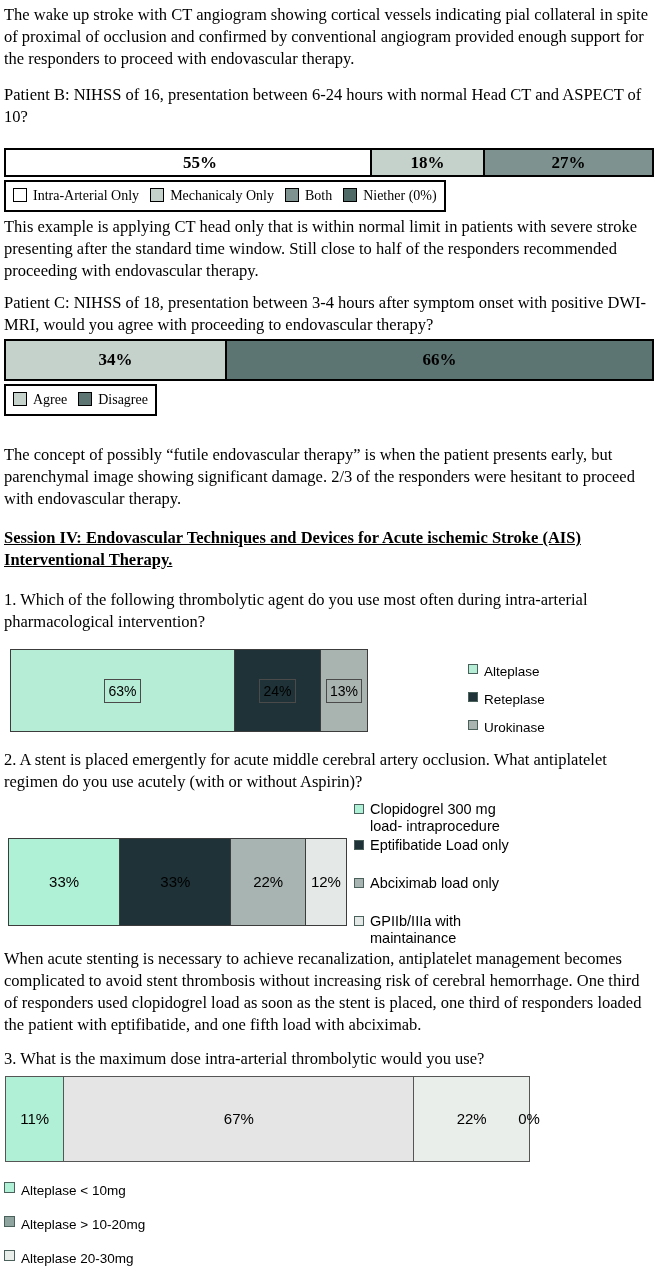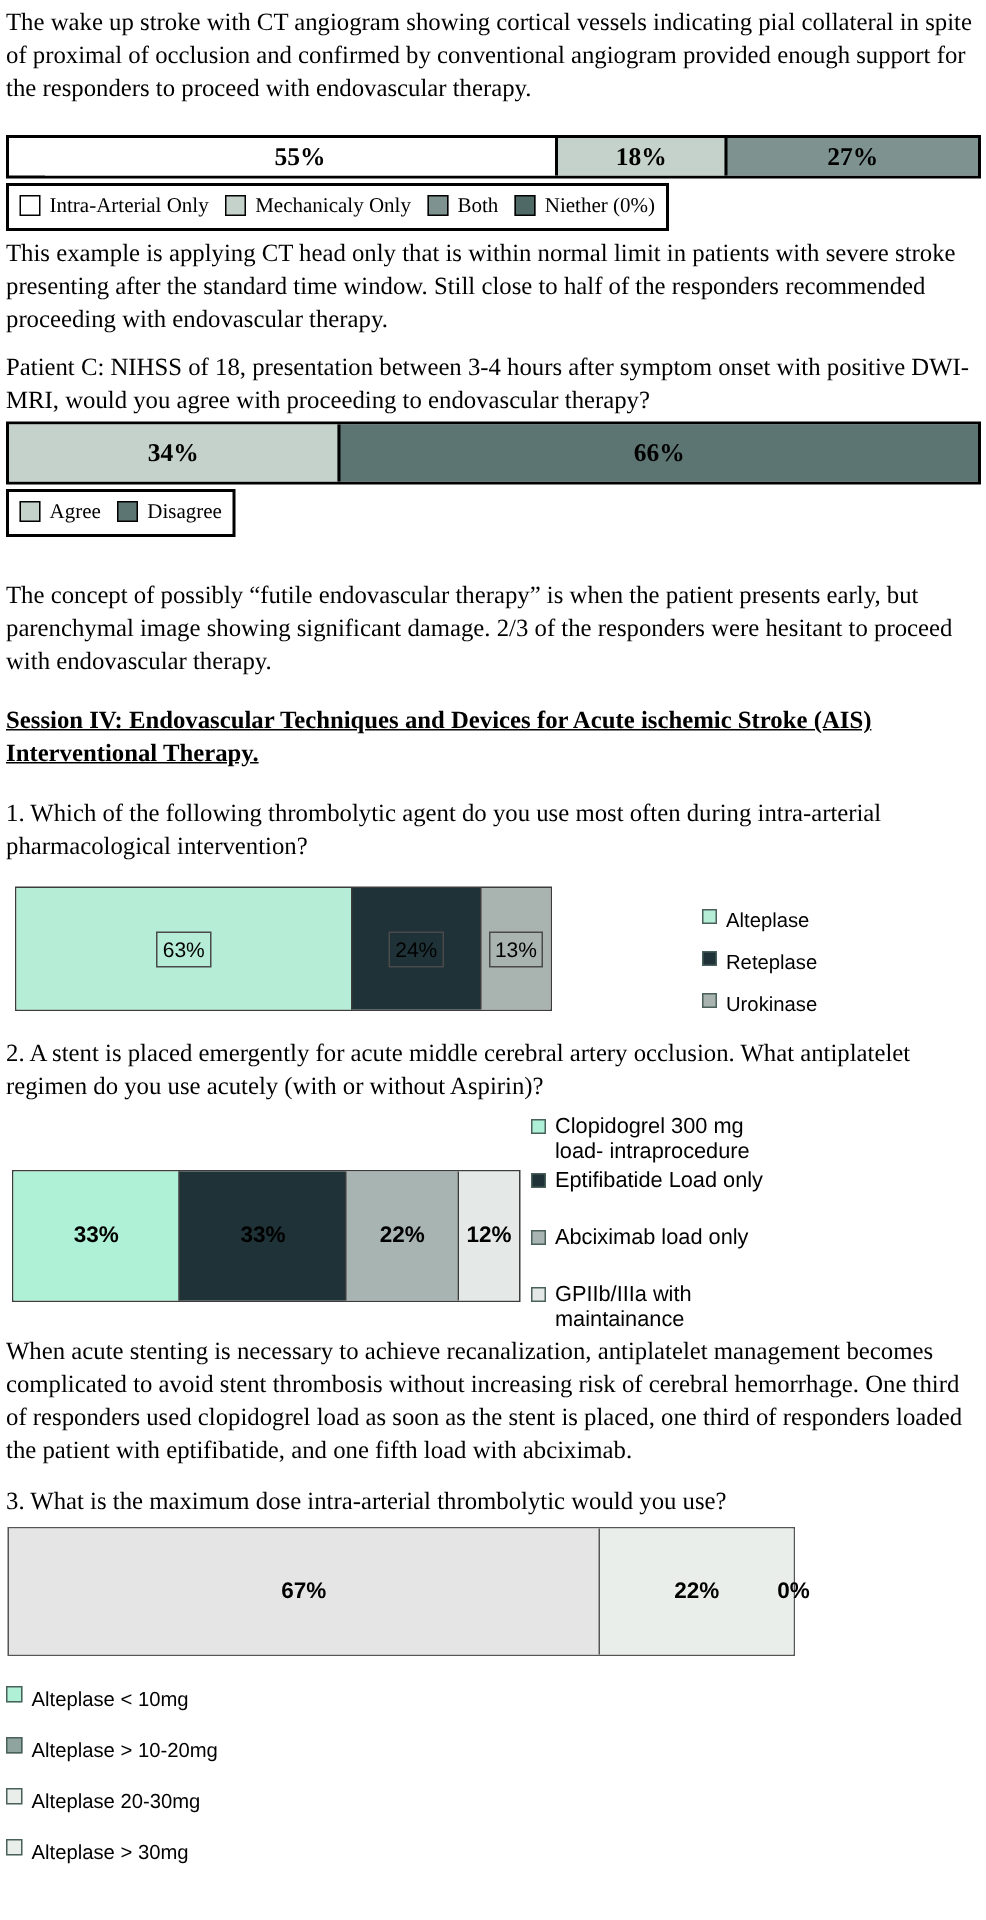--- a/index.html
+++ b/index.html
@@ -65,21 +65,21 @@
     border:1px solid #4a4a4a; padding:0 3px; color:#000;
   }
   .legend-q1{ margin-left:100px; margin-top:12px; gap:6px; font-size:13.5px; }
 
   
   .q2-block{ display:flex; margin-top:8px; }
   .q2-barwrap{ padding-top:37px; flex:none; }
   .chart-q2{ width:339px; height:88px; border:1px solid #3c3c3c; margin-left:4px; }
   .chart-q2 .seg + .seg{ border-left:1px solid #3c3c3c; }
   .chart-q2 .seg-label, .chart-q3 .seg-label, .zero-label{
-    font-family:"Liberation Sans", sans-serif; font-weight:bold; font-size:15px;
+    font-family:"Liberation Sans", sans-serif; font-weight:normal; font-size:15px;
   }
   .legend-q2{ margin-left:7px; font-size:14.5px; line-height:17px; }
   .legend-q2 .legend-item{ margin-bottom:21px; }
   .legend-q2 .legend-item:first-child{ margin-bottom:2px; }
   .legend-q2 .legend-item:last-child{ margin-bottom:0; }
   .legend-text{ white-space:pre-line; }
 
   
   .chart-q3{ width:525px; height:86px; border:1px solid #555; margin-top:6px; margin-left:1px; }
   .chart-q3 .seg + .seg{ border-left:1px solid #555; }
@@ -87,20 +87,21 @@
     position:absolute; left:100%; top:50%; transform:translate(-50%,-50%);
   }
 </style>
 </head>
 <body>
 
 <div>
 
   <p>The wake up stroke with CT angiogram showing cortical vessels indicating pial collateral in spite of proximal of occlusion and confirmed by conventional angiogram provided enough support for the responders to proceed with endovascular therapy.</p>
 
+  <p class="gap-pbq">Patient B: NIHSS of 16, presentation between 6-24 hours with normal Head CT and ASPECT of 10?</p>
   <div class="bar chart-b">
       <div class="seg" style="flex: 55 0 0%; background: rgb(255, 255, 255);">
         <span class="seg-label">55%</span>
       </div>
       <div class="seg" style="flex: 18 0 0%; background: rgb(197, 209, 203);">
         <span class="seg-label">18%</span>
       </div>
       <div class="seg" style="flex: 27 0 0%; background: rgb(126, 147, 143);">
         <span class="seg-label">27%</span>
       </div>
@@ -215,20 +216,23 @@
           <span class="swatch" style="background: rgb(228, 233, 231);"></span>
           <span class="legend-text">GPIIb/IIIa with
 maintainance</span>
         </span>
       </div>
   </div>
   <p class="gap-q2note">When acute stenting is necessary to achieve recanalization, antiplatelet management becomes complicated to avoid stent thrombosis without increasing risk of cerebral hemorrhage. One third of responders used clopidogrel load as soon as the stent is placed, one third of responders loaded the patient with eptifibatide, and one fifth load with abciximab.</p>
 
   <p class="gap-q3">3. What is the maximum dose intra-arterial thrombolytic would you use?</p>
   <div class="bar chart-q3">
+      <div class="seg" style="flex: 11 0 0%; background: rgb(176, 240, 214);">
+        <span class="seg-label">11%</span>
+      </div>
       <div class="seg" style="flex: 67 0 0%; background: #e5e5e5;">
         <span class="seg-label">67%</span>
       </div>
       <div class="seg" style="flex: 22 0 0%; background: rgb(233, 238, 235);">
         <span class="seg-label">22%</span>
       </div>
       <span class="zero-label">0%</span>
     </div>
   <div class="legend-row legend-q3">
       <span class="legend-item">

